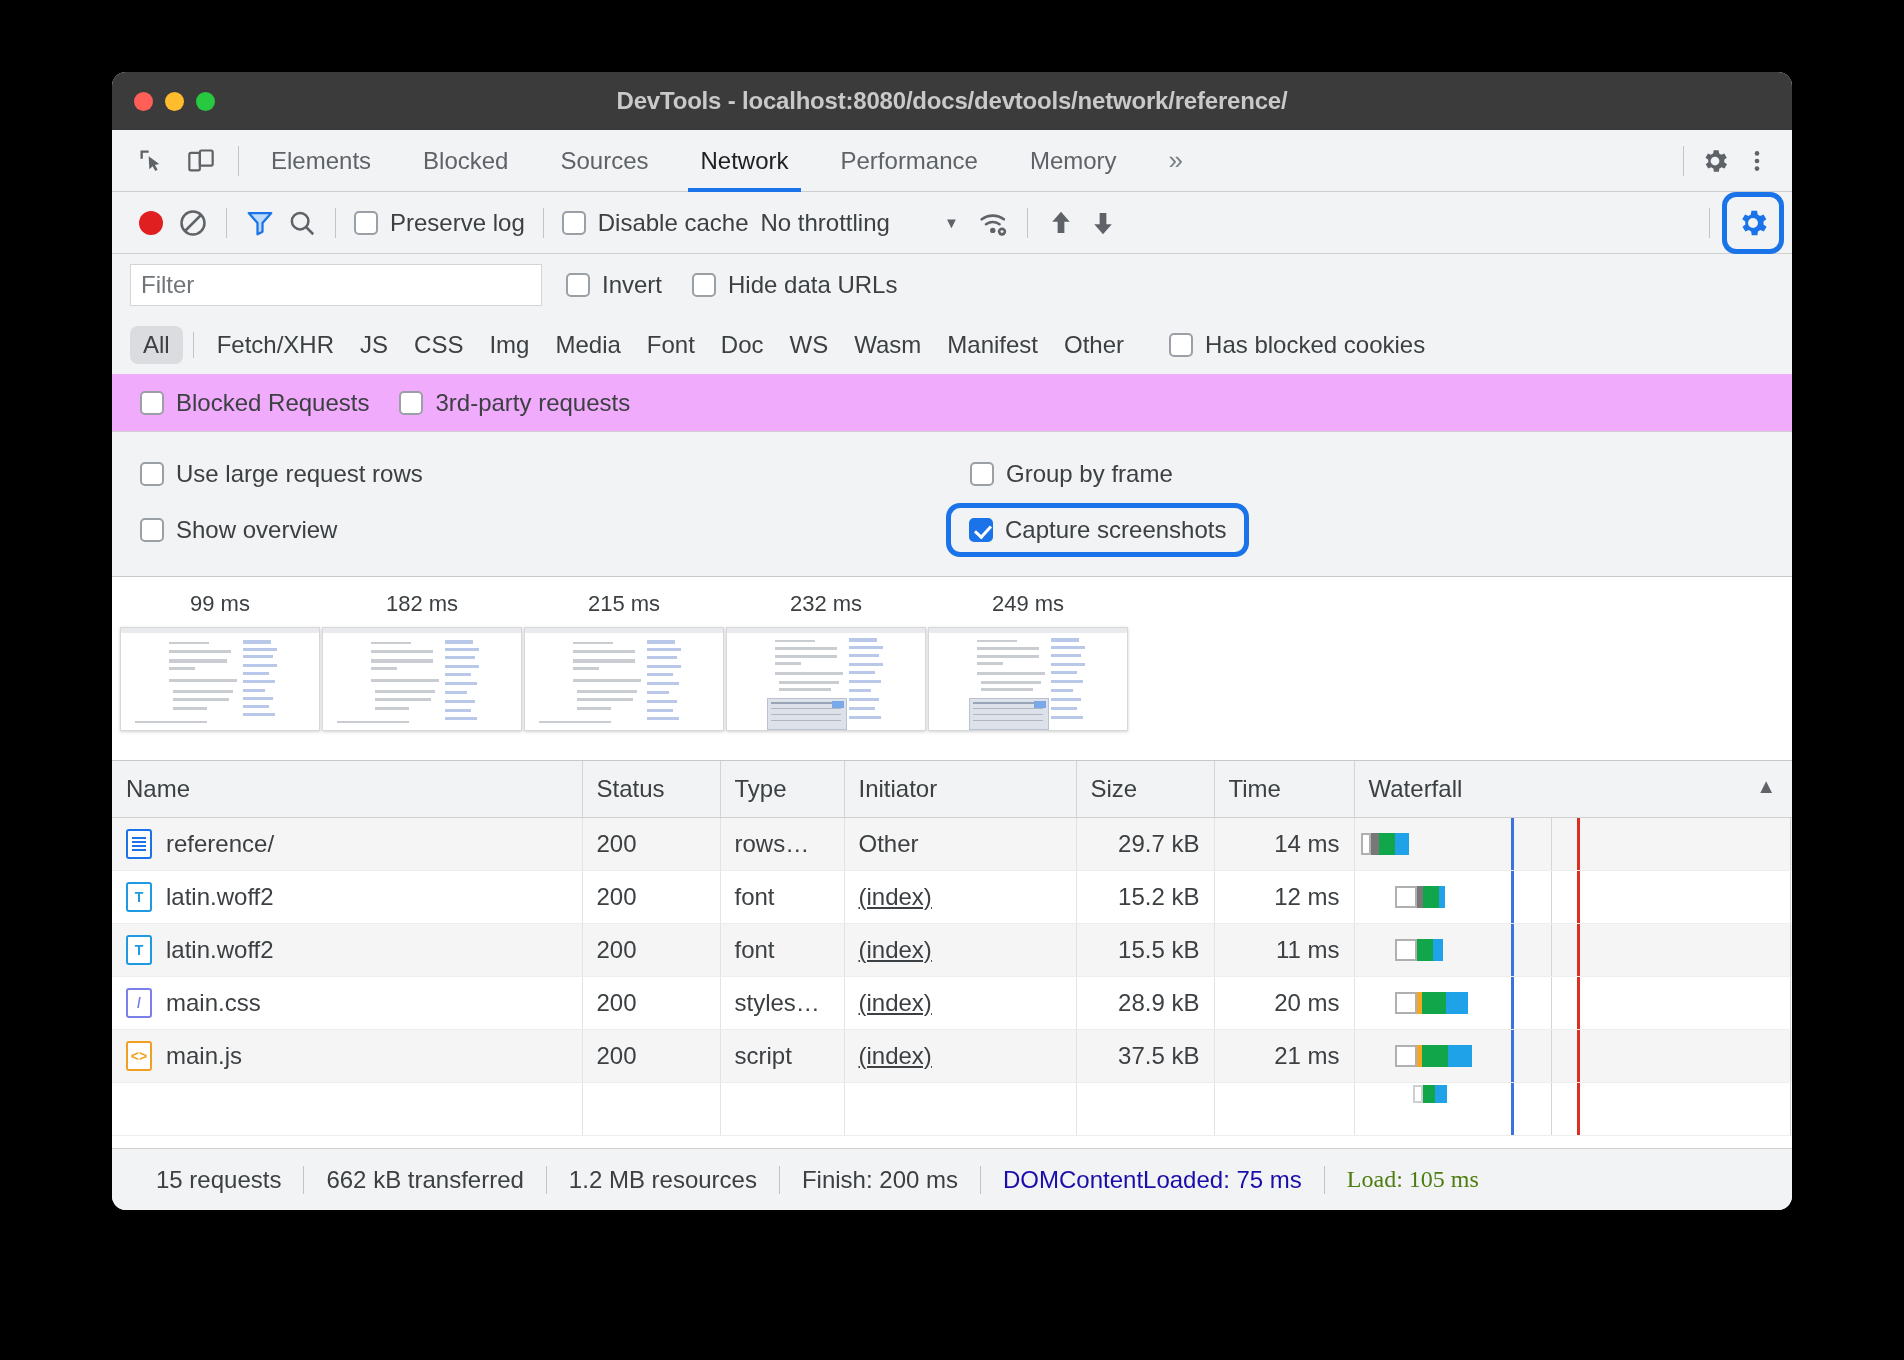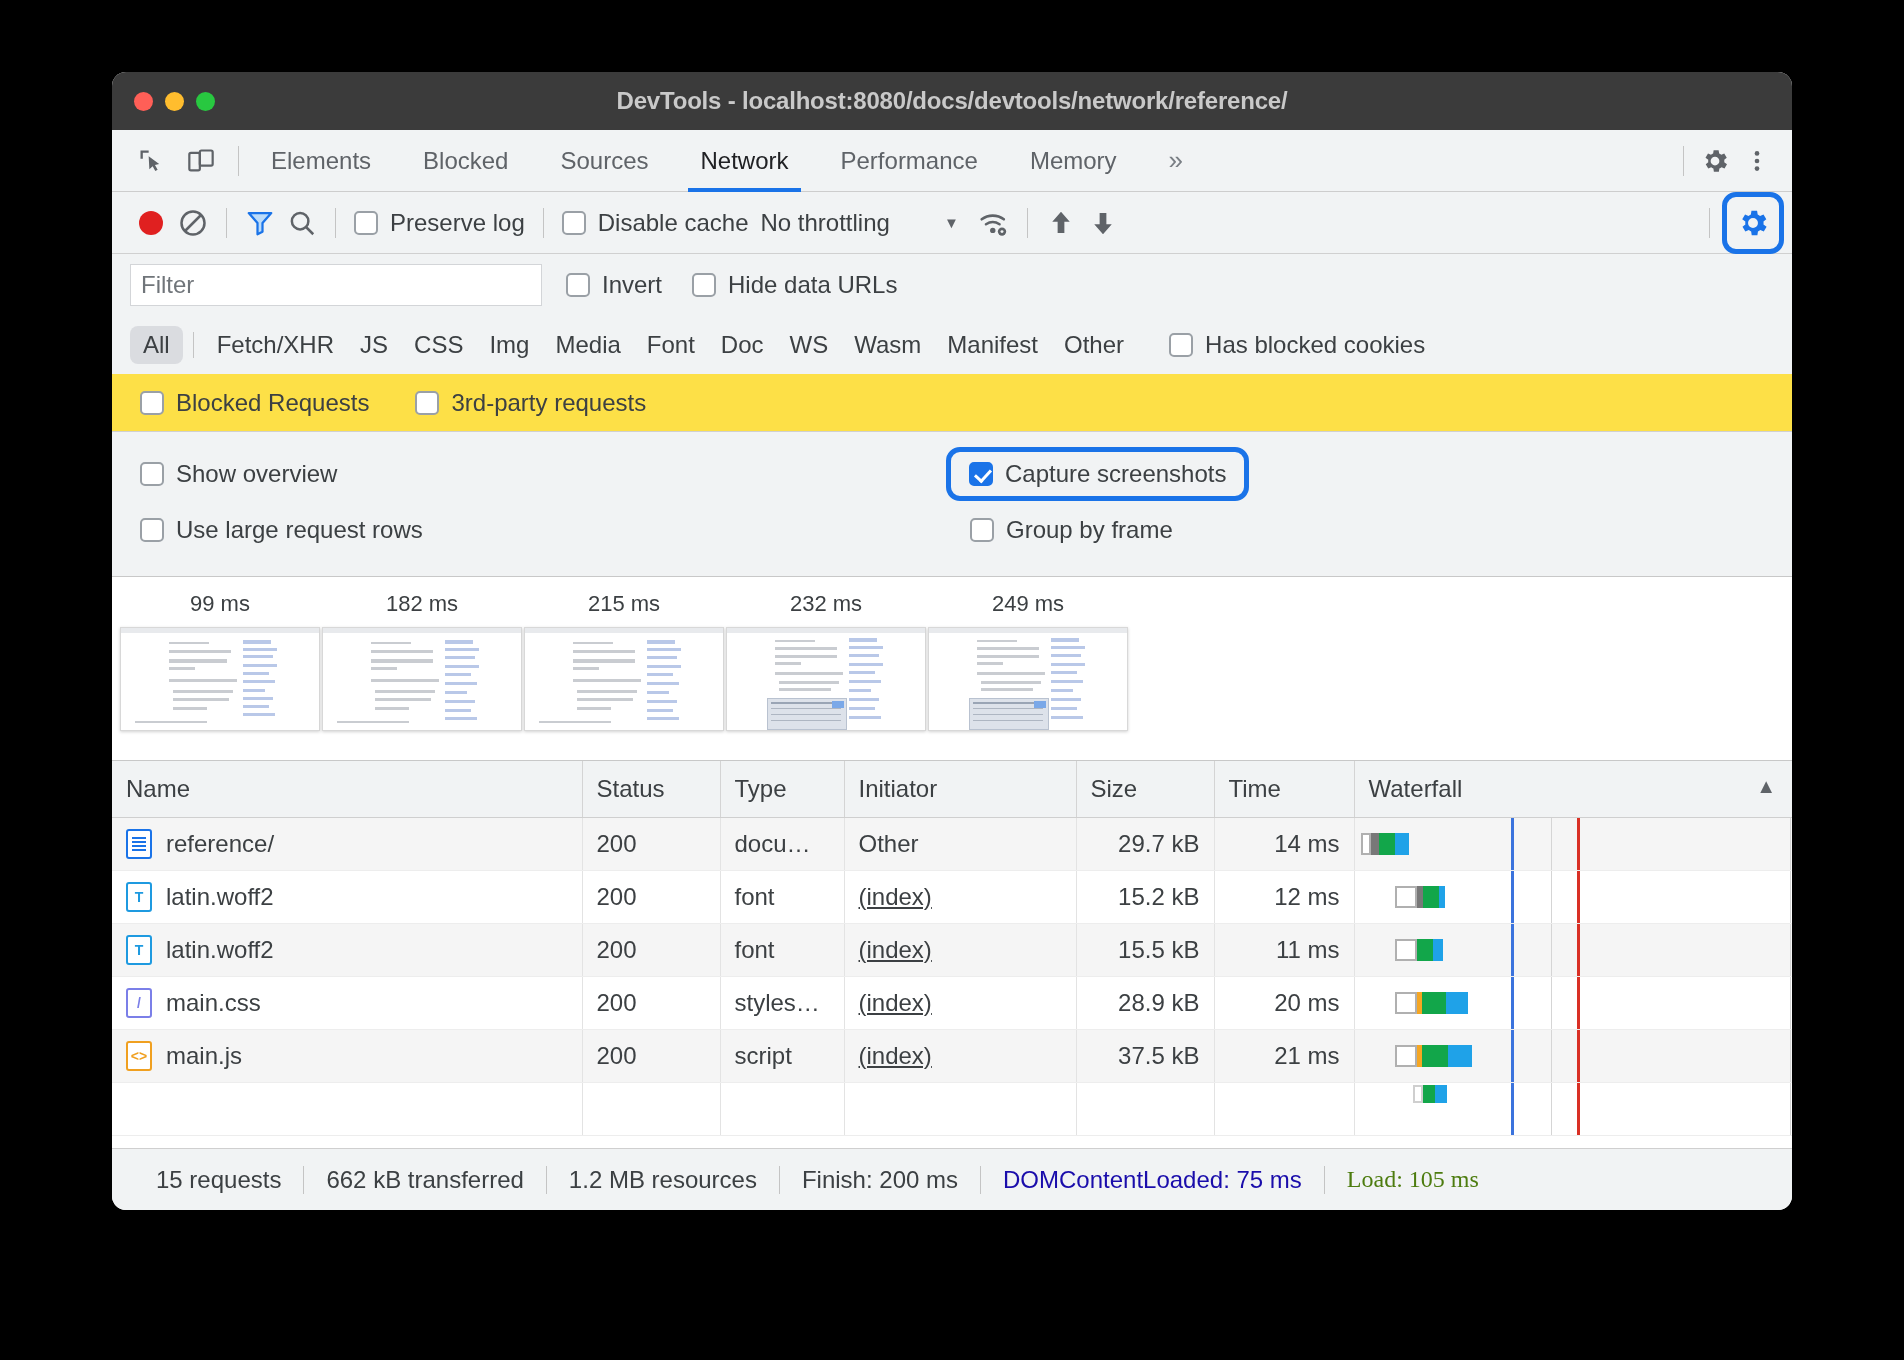--- a/index.html
+++ b/index.html
@@ -110,22 +110,22 @@
   }
   .type-pill {
     font-size: 24px; color: #3c4043; padding: 5px 13px; border-radius: 8px;
     cursor: pointer; white-space: nowrap;
   }
   .type-pill.active { background: #dadce0; }
   .type-sep { width: 1px; height: 26px; background: #c4c4c4; margin: 0 10px; }
   .extra-cb { margin-left: 26px; }
   
   .blockedbar {
-    height: 58px; background: #fde047; display: flex; align-items: center;
-    padding-left: 22px; gap: 34px; flex: none;
+    height: 58px; background: #f0abfc; display: flex; align-items: center;
+    padding-left: 22px; gap: 18px; flex: none;
     border-bottom: 1px solid #d0d0d0;
   }
   
   .settings {
     background: #f1f3f4; padding: 14px 22px 18px 22px; flex: none;
     border-bottom: 1px solid #c8c8c8; position: relative;
   }
   .settings-row { display: flex; align-items: center; height: 56px; }
   .settings-col-left { width: 830px; }
   .capture-highlight {
@@ -376,38 +376,38 @@
       <span class="cbox"></span>
       <span class="cb-label">3rd-party requests</span>
     </div>
   </div>
 
   <div class="settings">
     <div class="settings-row">
       <div class="settings-col-left">
         <div class="cb-wrap">
           <span class="cbox"></span>
-          <span class="cb-label">Show overview</span>
+          <span class="cb-label">Use large request rows</span>
         </div>
       </div>
-      <div class="capture-highlight">
-        <span class="cbox checked"></span>
-        <span class="cb-label">Capture screenshots</span>
+      <div class="cb-wrap">
+        <span class="cbox"></span>
+        <span class="cb-label">Group by frame</span>
       </div>
     </div>
     <div class="settings-row">
       <div class="settings-col-left">
         <div class="cb-wrap">
           <span class="cbox"></span>
-          <span class="cb-label">Use large request rows</span>
+          <span class="cb-label">Show overview</span>
         </div>
       </div>
-      <div class="cb-wrap">
-        <span class="cbox"></span>
-        <span class="cb-label">Group by frame</span>
+      <div class="capture-highlight">
+        <span class="cbox checked"></span>
+        <span class="cb-label">Capture screenshots</span>
       </div>
     </div>
   </div>
 
   <div class="filmstrip">
 
     <div class="frame">
       <div class="frame-time">99 ms</div>
       <div class="frame-thumb">
         <div class="sk" style="left:0;top:0;right:0;height:5px;background:#e8eaed"></div>
@@ -582,21 +582,21 @@
                     <i></i>
                     <i></i>
                     <i></i>
                     <i></i>
                   </span>
               </span>
               <span>reference/</span>
             </div>
           </td>
           <td>200</td>
-          <td>docu…</td>
+          <td>rows…</td>
           <td>Other</td>
           <td class="num">29.7 kB</td>
           <td class="num">14 ms</td>
           <td class="wf-cell" style="border-right:none">
             <div class="wf-bar" style="left:6px">
               <span class="seg-q" style="width:10px"></span>
                 <span class="seg-s" style="width:8px"></span>
               <span class="seg-g" style="width:16px"></span>
                 <span class="seg-b" style="width:14px"></span>
             </div>

